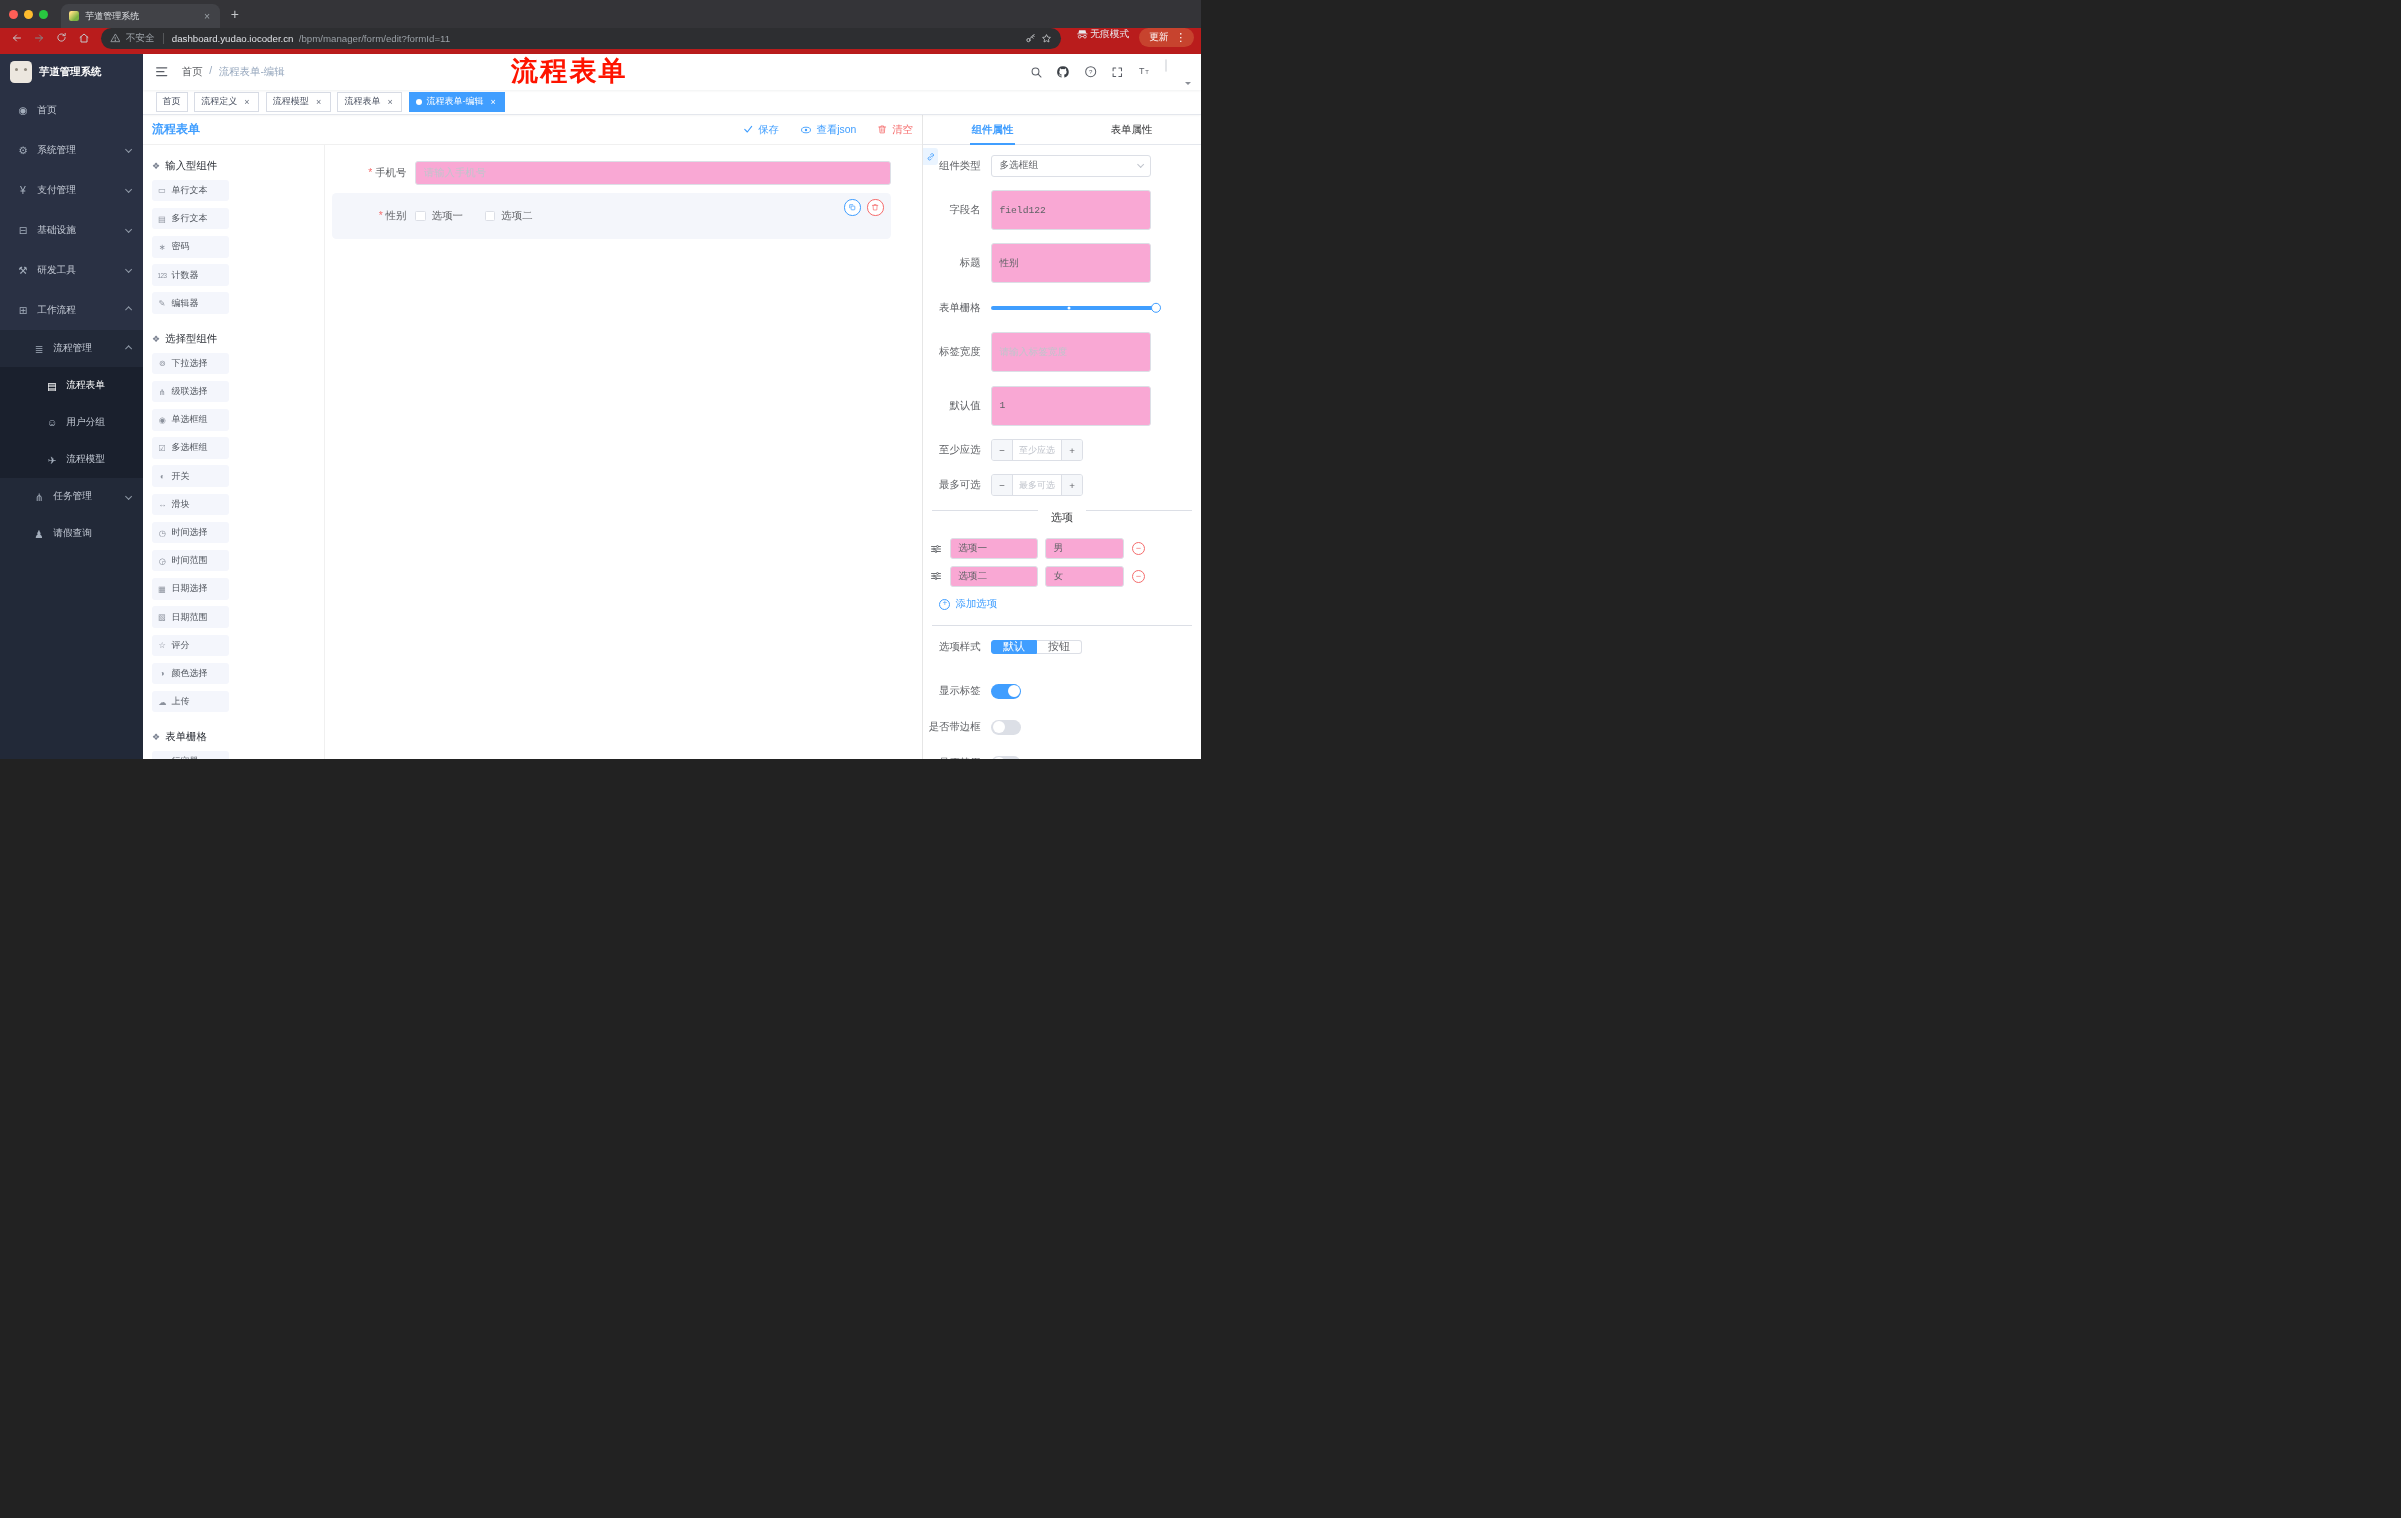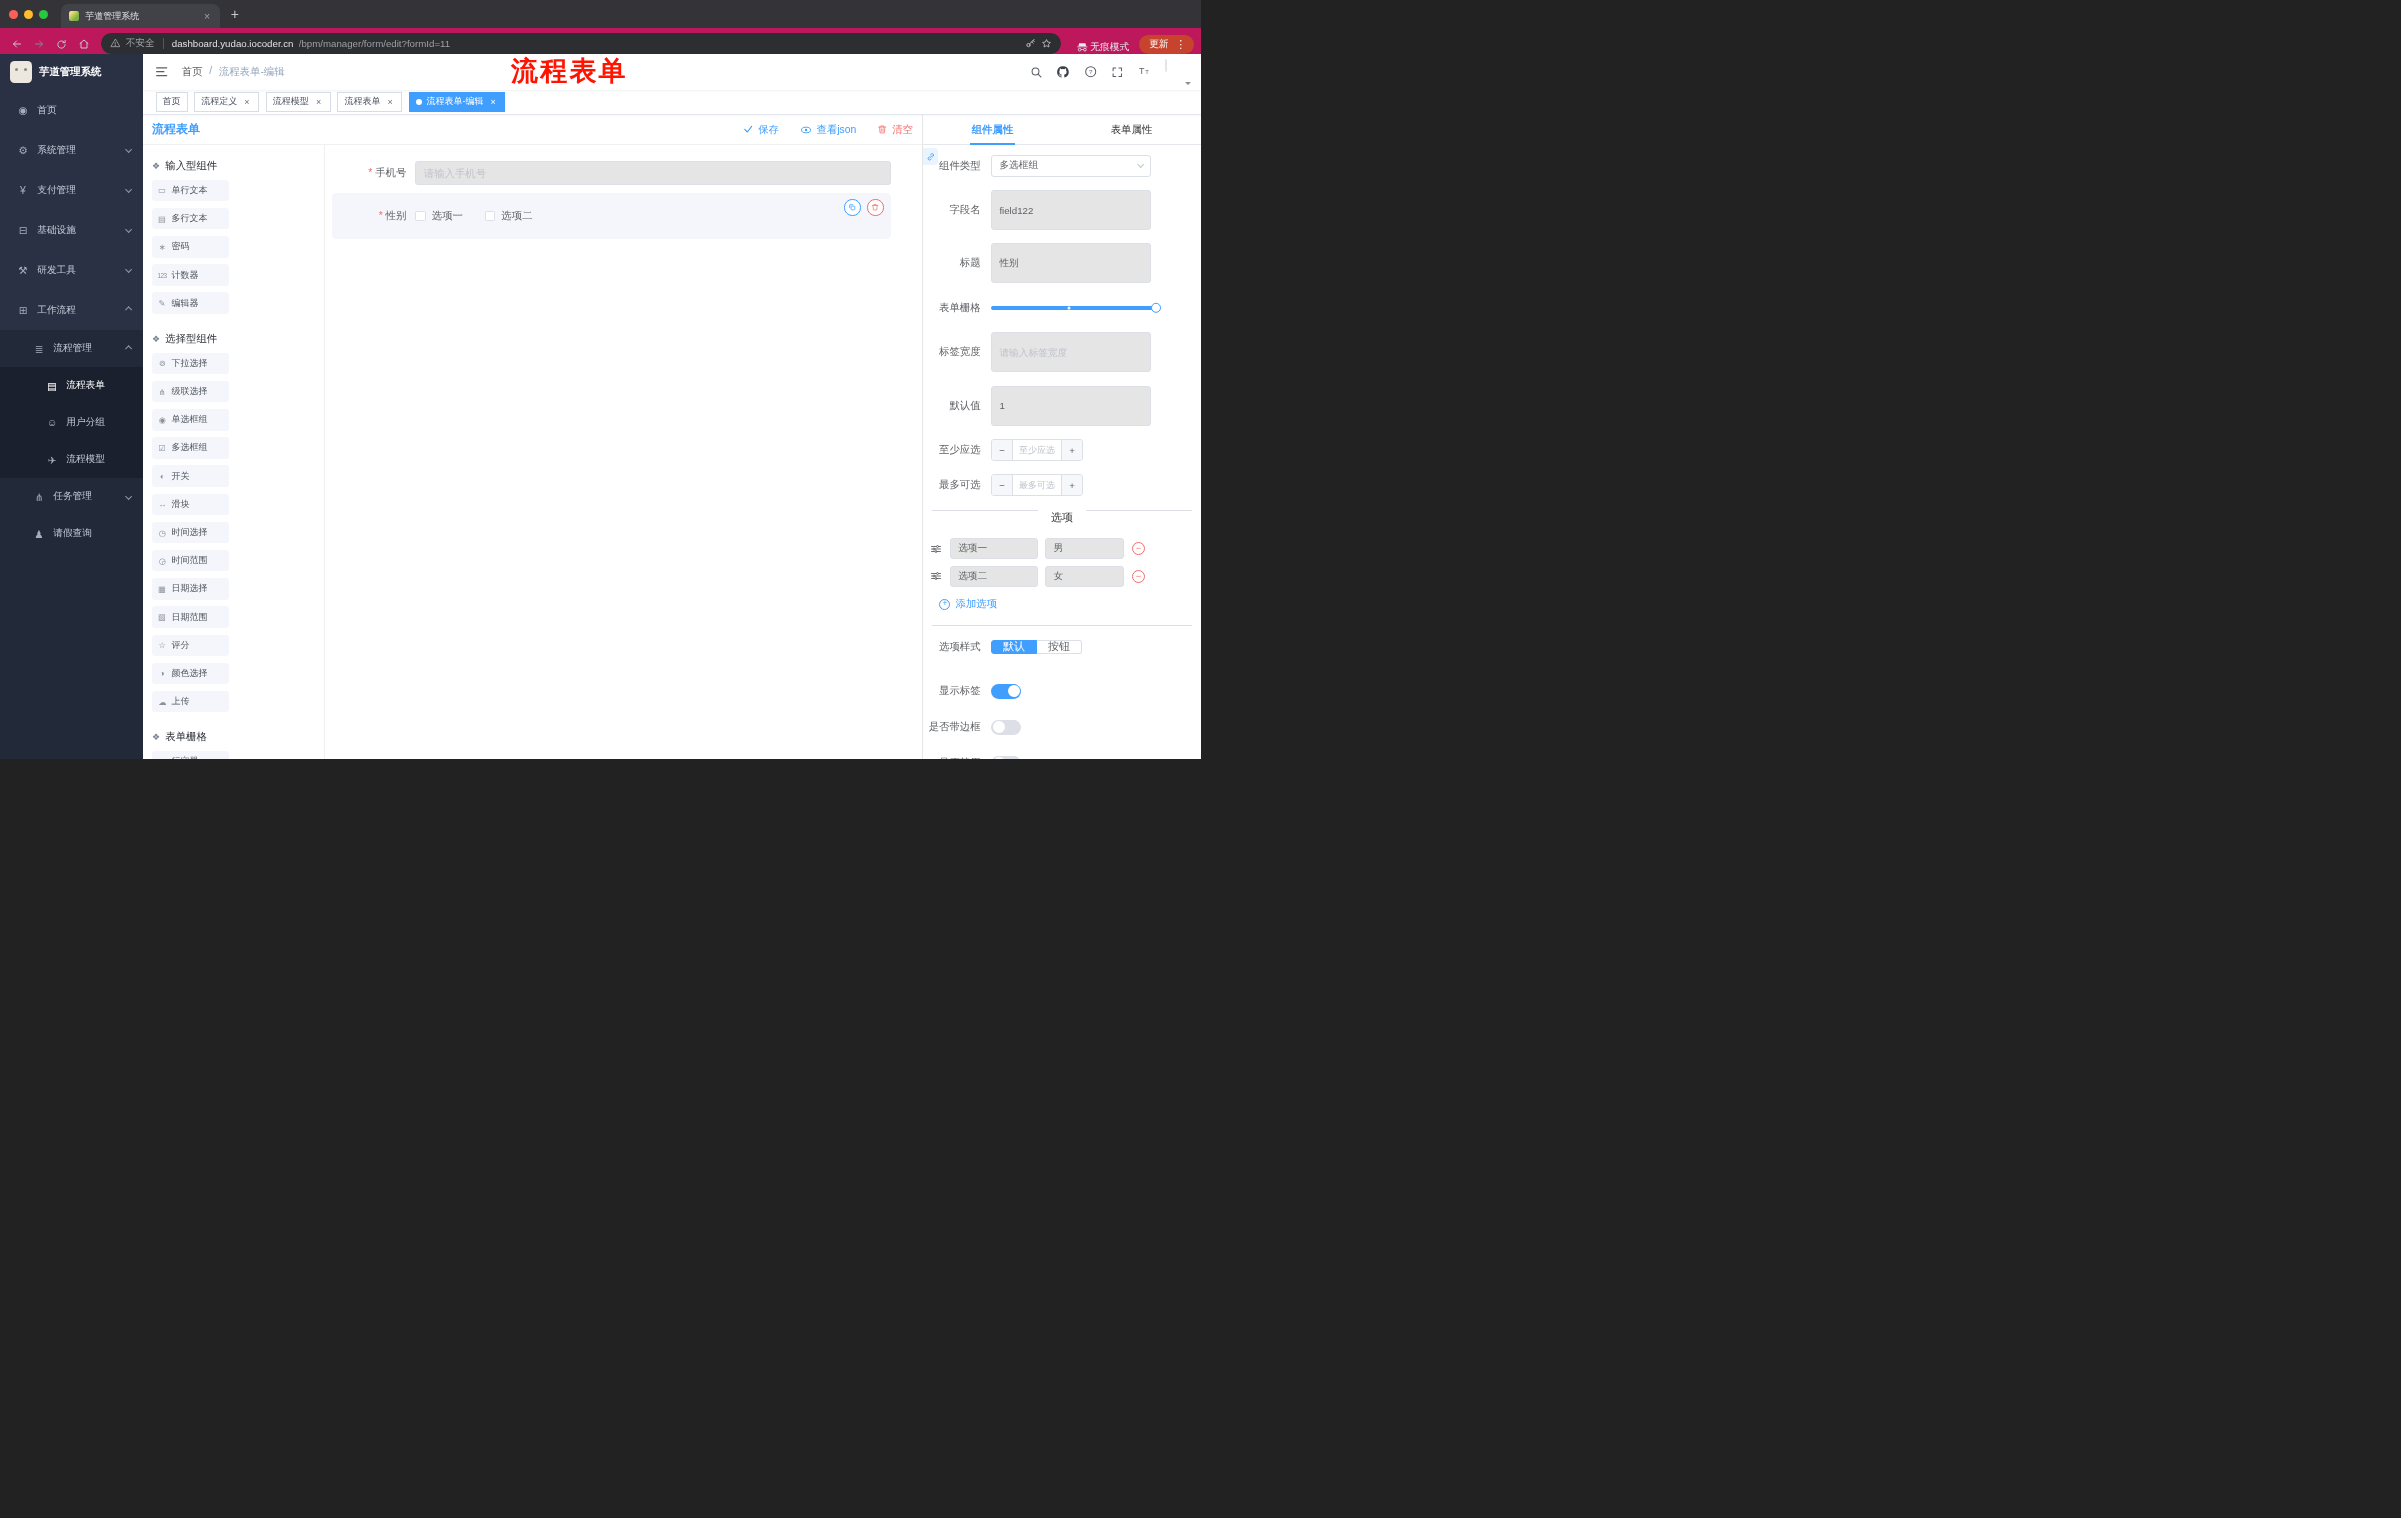--- a/index.html
+++ b/index.html
@@ -11,21 +11,21 @@
 .tabstrip{height:28px;background:#343438;display:flex;align-items:flex-end;padding-left:9px}
 .traffic{display:flex;gap:6px;align-self:center;margin-right:13.4px}
 .light{width:9px;height:9px;border-radius:50%}
 .l-red{background:var(--traffic-red)}.l-yellow{background:var(--traffic-yellow)}.l-green{background:var(--traffic-green)}
 .chrome-tab{width:159px;height:24px;background:#414247;border-radius:7.4px 7.4px 0 0;display:flex;align-items:center;gap:6px;padding:0 7.4px;color:#dfe1e5;font-size:9px}
 .favicon{width:10.4px;height:10.4px;border-radius:2.2px;background:linear-gradient(135deg,#ffe082 15%,#7cb342 70%);flex:none}
 .tab-title{flex:1;white-space:nowrap;overflow:hidden;text-overflow:ellipsis}
 .tab-close{color:#9aa0a6;font-size:10.4px;width:12px;height:12px;display:grid;place-items:center;border-radius:50%;cursor:pointer}
 .tab-close::before,.tag-close::before{content:'×'}
 .newtab-btn{color:#c6c8cb;font-size:14px;margin-left:10.4px;align-self:center;cursor:pointer;line-height:1}
-.toolbar{height:26px;background:#be185d;display:flex;align-items:flex-end;padding:0 7.4px;gap:3px;color:#c6c8cb}
+.toolbar{height:26px;background:#b91c1c;display:flex;align-items:flex-start;padding:0 7.4px;gap:3px;color:#c6c8cb}
 .tool-btn{width:19.3px;height:19.3px;display:grid;place-items:center;border-radius:50%;cursor:pointer}
 .dim{color:#85878a}
 .omnibox{flex:1;height:21px;background:#2d2e31;border-radius:10.4px;margin:0 4.5px;display:flex;align-items:center;padding:0 9px;font-size:9.7px;color:#9aa0a6;gap:5.2px;min-width:0}
 .omni-sep{width:0.7px;height:10.4px;background:#55575a;margin:0 3px}
 .omni-domain{color:#dfe1e5;white-space:nowrap}
 .omni-path{color:#9aa0a6;white-space:nowrap;overflow:hidden}
 .omni-spacer{flex:1}
 .omni-icon{color:#c6c8cb;cursor:pointer}
 .incog{display:flex;align-items:center;gap:2px;color:#e8eaed;font-size:9.7px;margin:0 7.4px;white-space:nowrap}
 .update-pill{background:var(--update-chip);color:#fff;height:19.3px;border-radius:9.7px;display:flex;align-items:center;gap:6.7px;padding:0 7.4px 0 9.7px;font-size:9.7px;cursor:pointer;white-space:nowrap}
@@ -77,21 +77,21 @@
 .act{display:inline-flex;align-items:center;gap:4.5px;cursor:pointer}
 .act.blue{color:var(--accent)}.act.red{color:var(--danger)}
 .dbody{flex:1;display:flex;min-height:0}
 .palette{width:182px;flex:none;border-right:0.7px solid #f0f0f0;padding:3px 9px 0;overflow:hidden}
 .psec-title{display:flex;align-items:center;gap:5.2px;font-size:10.4px;color:#2b2f36;margin-top:11px}
 .sec-icon{color:#7a8190;font-size:9px}
 .comp-grid{display:flex;flex-wrap:wrap;column-gap:9.7px}
 .comp-item{width:77px;height:21.5px;margin-top:6.7px;background:#f4f6fc;border-radius:3px;display:flex;align-items:center;gap:4.5px;padding:0 5.2px;font-size:9px;color:#51565e;cursor:move;white-space:nowrap}
 .comp-icon{color:#8b919c;font-size:8.2px;min-width:9.7px;text-align:center;letter-spacing:-0.4px;flex:none}
 .req::before{content:'* ';color:var(--danger)}
-.inp{height:22px;border:0.7px solid #dcdfe6;border-radius:3px;padding:0 7.4px;font-size:9.7px;color:#606266;background:#e5e5e5;outline:none;font-family:Liberation Sans, sans-serif}
+.inp{height:22px;border:0.7px solid #dcdfe6;border-radius:3px;padding:0 7.4px;font-size:9.7px;color:#606266;background:#f9a8d4;outline:none;font-family:Liberation Mono, monospace}
 .inp::placeholder{color:#c0c4cc}
 
 .canvas{flex:1;padding:16.3px 31px 0 7.4px;min-width:0}
 .citem{display:flex;align-items:center;margin-bottom:7.4px}
 .clabel{width:74px;flex:none;text-align:right;margin-right:9px;font-size:10.4px;color:#606266}
 .cinp{flex:1;height:24px;font-size:10.4px;min-width:0}
 .citem.selected{background:#f4f6fb;border-radius:4.5px;padding:16.3px 0;position:relative}
 .cbgroup{display:flex;align-items:center}
 .cb{width:10.4px;height:10.4px;border:0.7px solid #dcdfe6;border-radius:1.5px;background:#fff;cursor:pointer;flex:none}
 .cblabel{margin:0 22px 0 6px;color:#606266;font-size:10.4px}

